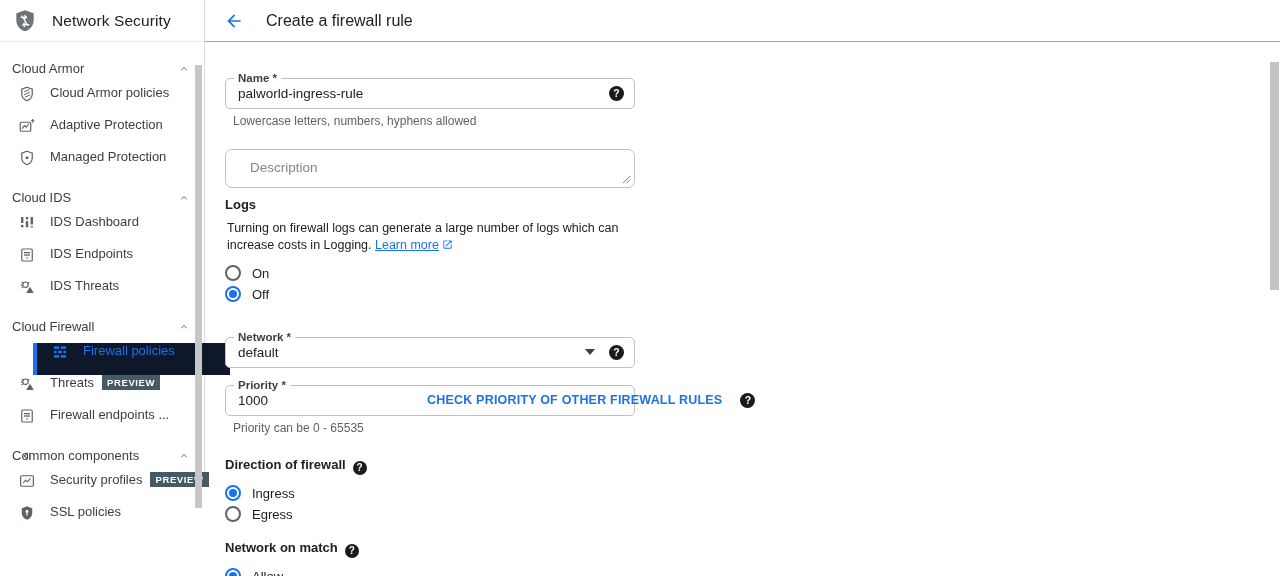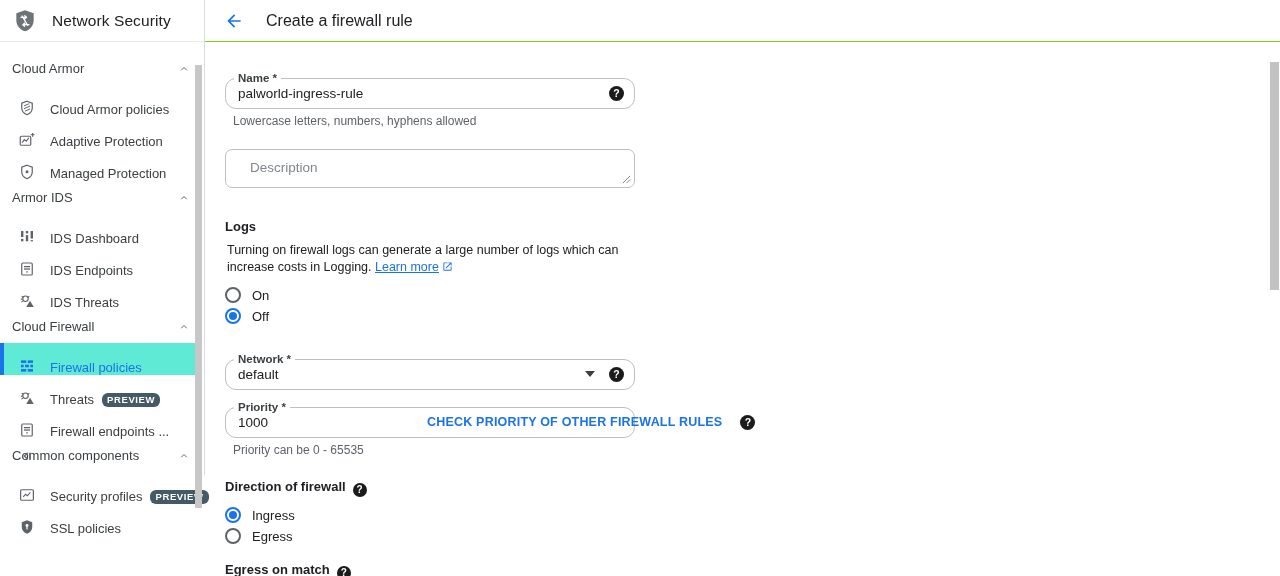--- a/index.html
+++ b/index.html
@@ -10,41 +10,41 @@
 
   
   .sidebar { width:205px; height:475px; border-right:1px solid #dadce0; position:relative; flex:none; background:#fff; }
   .sidebar-header { height:42px; display:flex; align-items:center; padding-left:12px; border-bottom:1px solid #e8eaed; }
   .product-logo { width:26px; height:26px; flex:none; }
   .sidebar-title { margin-left:14px; font-size:15.5px; color:#202124; letter-spacing:0.1px; }
 
   .nav { padding-top:10px; }
   .nav-section-header { height:33px; display:flex; align-items:center; padding:0 14px 0 12px; font-size:13px; color:#3c4043; }
   .nav-section-header .chev { margin-left:auto; }
-  .nav-item { height:32px; display:flex; align-items:flex-end; padding-left:18px; cursor:pointer; }
+  .nav-item { height:32px; display:flex; align-items:flex-start; padding-left:18px; cursor:pointer; }
   .nav-item .nav-icon { width:18px; height:18px; flex:none; display:flex; align-items:center; }
   .nav-item .nav-label { margin-left:14px; font-size:13px; color:#3c4043; white-space:nowrap; }
-  .nav-item.selected { background:#5eead4; border-left:4px solid #1a73e8; padding-left:14px; width:197px; }
+  .nav-item.selected { background:#0f172a; border-left:4px solid #1a73e8; padding-left:14px; width:197px;margin-left:33px; }
   .nav-item.selected .nav-label { color:#1a73e8; }
   .badge { margin-left:8px; background:#455a64; color:#fff; font-size:9.5px; font-weight:bold;
-    letter-spacing:0.6px; padding:2.5px 5px; border-radius:6px; line-height:1; }
+    letter-spacing:0.6px; padding:2.5px 5px; border-radius:0; line-height:1; }
 
   .collapse-btn { position:absolute; left:16px; bottom:8px; width:22px; height:22px; display:flex; align-items:center; justify-content:center; cursor:pointer; }
 
   .sidebar-scrollbar { position:absolute; top:65px; left:195px; width:7px; height:443px; background:#c7c7c7; border-radius:0px; }
 
   
   .main { flex:1; position:relative; }
   .main-header { height:42px; display:flex; align-items:center; padding-left:18px; border-bottom:1px solid #84cc16; }
   .back-btn { width:22px; height:22px; display:flex; align-items:center; justify-content:center; cursor:pointer; }
   .page-title { margin-left:21px; font-size:16px; color:#202124; }
 
   .form { padding:18px 0 0 20px; width:560px; }
 
-  .field { position:relative; width:410px; height:31px; border:1px solid #bdc1c6; border-radius:11px;
+  .field { position:relative; width:410px; height:31px; border:1px solid #bdc1c6; border-radius:5px;
     display:flex; align-items:center; background:#fff; }
   .field-label { position:absolute; top:-7px; left:8px; background:#fff; padding:0 4px;
     font-size:11.5px; font-weight:bold; color:#3c4043; line-height:1.2; white-space:nowrap; }
   .field input { border:none; outline:none; background:transparent; flex:1; height:100%;
     padding:0 12px; font-size:13.5px; color:#202124; font-family:inherit; }
   .field .select-value { flex:1; padding-left:12px; font-size:13.5px; color:#202124; }
   .caret { margin-right:14px; flex:none; }
   .help-icon { width:15px; height:15px; border-radius:50%; background:#1b1b1b; color:#fff;
     font-size:10.5px; font-weight:bold; display:flex; align-items:center; justify-content:center;
     margin-right:10px; flex:none; cursor:pointer; line-height:1; }
@@ -55,21 +55,21 @@
     margin-right:18px; cursor:pointer; white-space:nowrap; }
 
   .helper { margin:5px 0 0 8px; font-size:12px; color:#5f6368; }
 
   .textarea { position:relative; width:410px; height:39px; border:1px solid #bdc1c6; border-radius:7px;
     margin-top:21px; background:#fff; }
   .textarea .placeholder { position:absolute; top:10px; left:24px; font-size:13.5px; color:#80868b; }
   .resize-handle { position:absolute; right:3px; bottom:3px; }
 
   .section-h { font-size:13px; font-weight:bold; color:#202124; }
-  .mt-logs { margin-top:31px; }
+  .mt-logs { margin-top:9px; }
   .note { margin-top:8px; width:400px; font-size:12.5px; color:#202124; line-height:1.38; padding-left:2px; }
   .note a { color:#1a73e8; text-decoration:underline; cursor:pointer; }
 
   .radio-group { margin-top:8px; }
   .radio-row { display:flex; align-items:center; height:21px; cursor:pointer; }
   .radio { width:16px; height:16px; border-radius:50%; border:2px solid #5f6368; flex:none;
     display:flex; align-items:center; justify-content:center; background:#fff; }
   .radio-row.selected .radio { border-color:#1a73e8; }
   .radio-row.selected .radio::after { content:""; width:8px; height:8px; border-radius:50%; background:#1a73e8; }
   .radio-label { margin-left:11px; font-size:13px; color:#202124; }
@@ -126,21 +126,21 @@
         <span class="nav-icon">
           <svg width="18" height="18" viewBox="0 0 24 24">
               <path d="M12 3l7 2.5V12c0 4.4-2.9 7.4-7 9-4.1-1.6-7-4.6-7-9V5.5L12 3z" fill="none" stroke="#5f6368" stroke-width="1.6"></path>
               <circle cx="12" cy="11.5" r="2" fill="#5f6368"></circle>
             </svg>
         </span>
         <span class="nav-label">Managed Protection</span>
       </div>
 
       <div class="nav-section-header">
-        <span>Armor IDS</span>
+        <span>Cloud IDS</span>
         <svg class="chev" width="12" height="12" viewBox="0 0 24 24">
             <path d="M6.5 14.5l5.5-5.5 5.5 5.5" stroke="#5f6368" stroke-width="2" fill="none"></path>
           </svg>
       </div>
       <div class="nav-item">
         <span class="nav-icon">
           <svg width="18" height="18" viewBox="0 0 24 24" fill="#5f6368">
               <rect x="4" y="4" width="3.2" height="8"></rect>
               <rect x="4" y="14.5" width="3.2" height="3.2"></rect>
               <rect x="10.4" y="4" width="3.2" height="3.2"></rect>
@@ -324,21 +324,21 @@
           <span class="radio"></span>
           <span class="radio-label">Ingress</span>
         </div>
         <div class="radio-row">
           <span class="radio"></span>
           <span class="radio-label">Egress</span>
         </div>
       </div>
 
       <div class="section-h mt-action">
-        <span>Egress on match</span><span class="inline-help">?</span>
+        <span>Network on match</span><span class="inline-help">?</span>
       </div>
       <div class="radio-group">
         <div class="radio-row selected">
           <span class="radio"></span>
           <span class="radio-label">Allow</span>
         </div>
 
       </div>
 
     </div>

